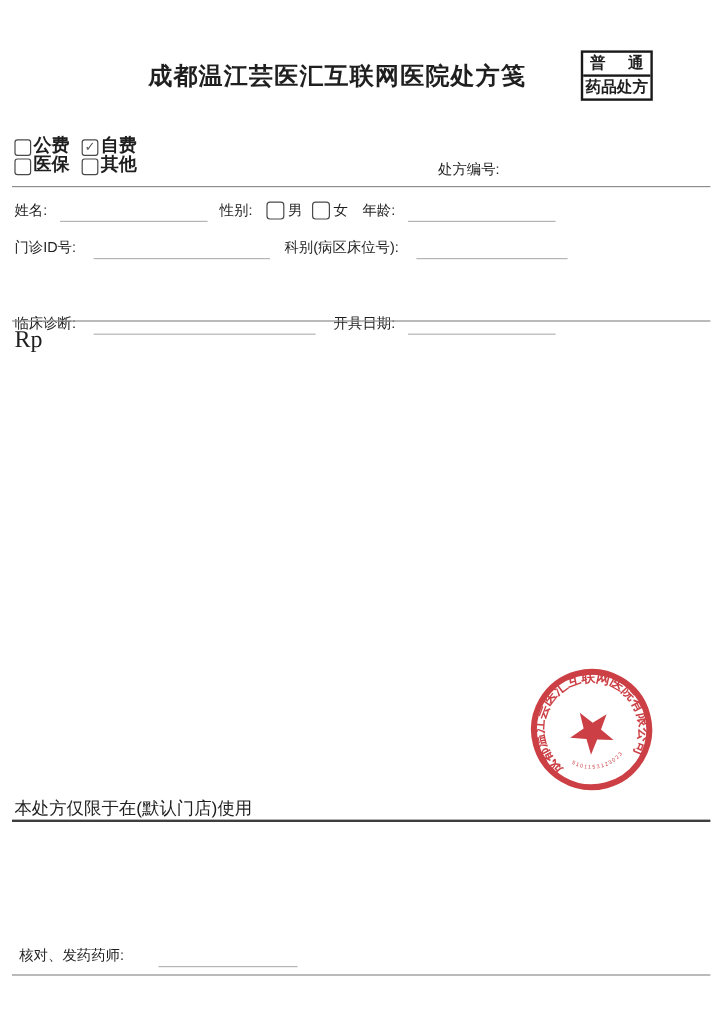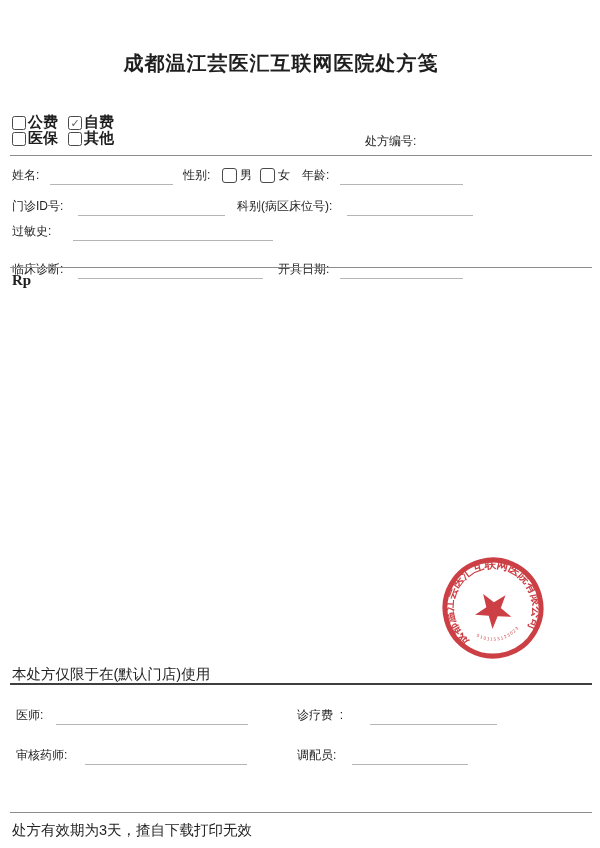--- a/index.html
+++ b/index.html
@@ -23,31 +23,35 @@
   .typebox .l2{font-size:13px;line-height:18px;letter-spacing:0;}
   .cb{
     position:absolute;width:12px;height:12px;border:1.5px solid #4a4a4a;border-radius:2.5px;
     background:#fff;text-align:center;
   }
   .cb .mark{font-size:11px;line-height:12px;color:#5a5a5a;display:block;}
   .cb-lbl{position:absolute;font-size:15px;font-weight:bold;line-height:16px;}
   .row{position:absolute;left:0;width:600px;height:22px;}
   .row .lbl{top:0;}
   .row .ul{top:0;}
-  .rp{position:absolute;left:12px;top:272px;font-family:"Liberation Serif","DejaVu Serif",serif;font-size:15px;font-weight:bold;}
+  .rp{position:absolute;left:12px;top:272px;font-family:"Liberation Serif","DejaVu Serif",serif;font-size:20px;font-weight:normal;}
   .note{position:absolute;font-size:14.5px;line-height:18px;}
   .seal{position:absolute;left:428px;top:543px;width:130px;height:130px;opacity:0.88;}
 </style>
 </head>
 <body>
 
 <div class="page">
 
   <div class="title">成都温江芸医汇互联网医院处方笺</div>
 
+  <div class="typebox">
+    <div class="l1">普 通</div>
+    <div class="l2">药品处方</div>
+  </div>
 
   <span class="cb" style="left:12px;top:116px;"></span>
   <span class="cb-lbl" style="left:28px;top:114px;text-align:right;">公费</span>
   <span class="cb" style="left:68px;top:116px;">
       <span class="mark">✓</span>
     </span>
   <span class="cb-lbl" style="left:84px;top:114px;">自费</span>
 
   <span class="cb" style="left:12px;top:132px;"></span>
   <span class="cb-lbl" style="left:28px;top:130px;">医保</span>
@@ -70,24 +74,20 @@
     <span class="ul" style="left:340px;width:123px;"></span>
   </div>
 
   <div class="row" style="top:197px;">
     <span class="lbl" style="left:12px;">门诊ID号:</span>
     <span class="ul" style="left:78px;width:147px;"></span>
     <span class="lbl" style="left:237px;">科别(病区床位号):</span>
     <span class="ul" style="left:347px;width:126px;"></span>
   </div>
 
-  <div class="row" style="top:222px;">
-    <span class="lbl" style="left:12px;">过敏史:</span>
-    <span class="ul" style="left:73px;width:200px;"></span>
-  </div>
 
   <div class="row" style="top:260px;">
     <span class="lbl" style="left:12px;">临床诊断:</span>
     <span class="ul" style="left:78px;width:185px;"></span>
     <span class="lbl" style="left:278px;">开具日期:</span>
     <span class="ul" style="left:340px;width:123px;"></span>
   </div>
 
   <div class="hr" style="top:267px;"></div>
 
@@ -108,31 +108,22 @@
       </text>
       <text font-size="4.5" letter-spacing="1.2" font-family="'Liberation Sans','DejaVu Sans',sans-serif" fill="#c5262c">
         <textPath href="#sealNumArc" startOffset="4">5101153123023</textPath>
       </text>
     </g>
   </svg>
 
   <div class="note" style="left:12px;top:665px;position:absolute;text-align:right;">本处方仅限于在(默认门店)使用</div>
   <div class="hr hr-dark" style="top:683px;"></div>
 
-  <div class="row" style="top:706px;">
-    <span class="lbl" style="left:16px;">医师:</span>
-    <span class="ul" style="left:56px;width:192px;"></span>
-    <span class="lbl" style="left:297px;">诊疗费  :</span>
-    <span class="ul" style="left:370px;width:127px;"></span>
+
+
+  <div class="row" style="top:787px;">
+    <span class="lbl" style="left:16px;">核对、发药药师:</span>
+    <span class="ul" style="left:132px;width:116px;"></span>
   </div>
 
-  <div class="row" style="top:746px;">
-    <span class="lbl" style="left:16px;">审核药师:</span>
-    <span class="ul" style="left:85px;width:162px;"></span>
-    <span class="lbl" style="left:297px;">调配员:</span>
-    <span class="ul" style="left:352px;width:116px;"></span>
-  </div>
-
-
   <div class="hr" style="top:812px;"></div>
-  <div class="note" style="left:12px;top:821px;position:absolute;">处方有效期为3天，揸自下载打印无效</div>
 
 </div>
 
 </body></html>

